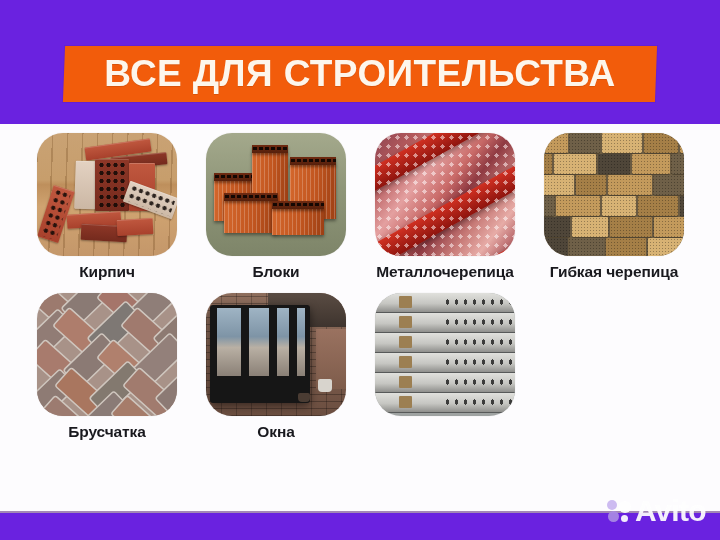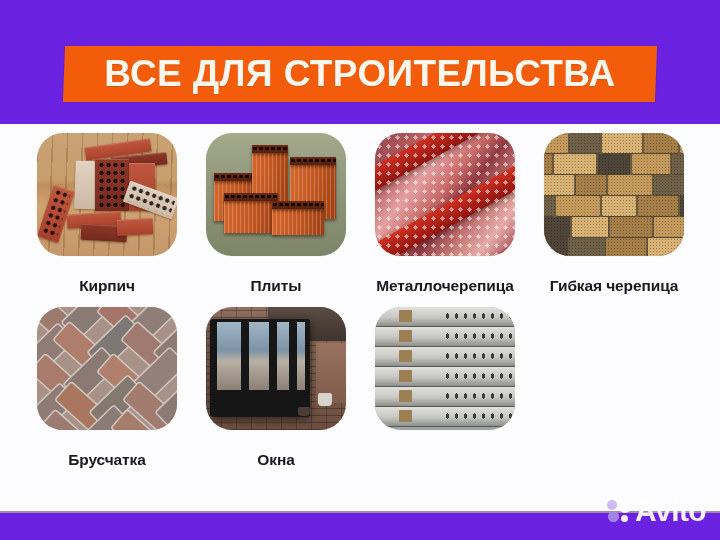--- a/index.html
+++ b/index.html
@@ -87,21 +87,21 @@
   .thumb {
     position: relative;
     width: 140px;
     height: 123px;
     border-radius: 26px 26px 26px 26px;
     overflow: hidden;
     background: #ddd;
     box-shadow: 0 0 0 1px rgba(0,0,0,0.02);
   }
   .cell-label {
-    margin-top: 21px;
+    margin-top: 7px;
     font-size: 15.5px;
     font-weight: 700;
     color: #19191E;
     text-align: right;
     line-height: 17px;
     white-space: nowrap;
     letter-spacing: -0.1px;
   }
 
   
@@ -391,21 +391,21 @@
           <div class="blk top" style="left:8px; top:40px; width:44px; height:8px;"></div>
           <div class="blk" style="left:46px; top:18px; width:36px; height:54px;"></div>
           <div class="blk top" style="left:46px; top:12px; width:36px; height:8px;"></div>
           <div class="blk" style="left:84px; top:30px; width:46px; height:56px;"></div>
           <div class="blk top" style="left:84px; top:24px; width:46px; height:8px;"></div>
           <div class="blk" style="left:18px; top:66px; width:54px; height:34px;"></div>
           <div class="blk top" style="left:18px; top:60px; width:54px; height:8px;"></div>
           <div class="blk" style="left:66px; top:74px; width:52px; height:28px;"></div>
           <div class="blk top" style="left:66px; top:68px; width:52px; height:8px;"></div>
         </div>
-        <div class="cell-label">Плиты</div>
+        <div class="cell-label">Блоки</div>
       </div>
 
 
       <div class="cell">
         <div class="thumb img-metal">
           <div class="wave" style="left:-64px; top:6px;"></div>
           <div class="wave" style="left:-18px; top:58px;"></div>
           <div class="wave" style="left:34px;  top:108px;"></div>
           <div class="drops"></div>
         </div>

